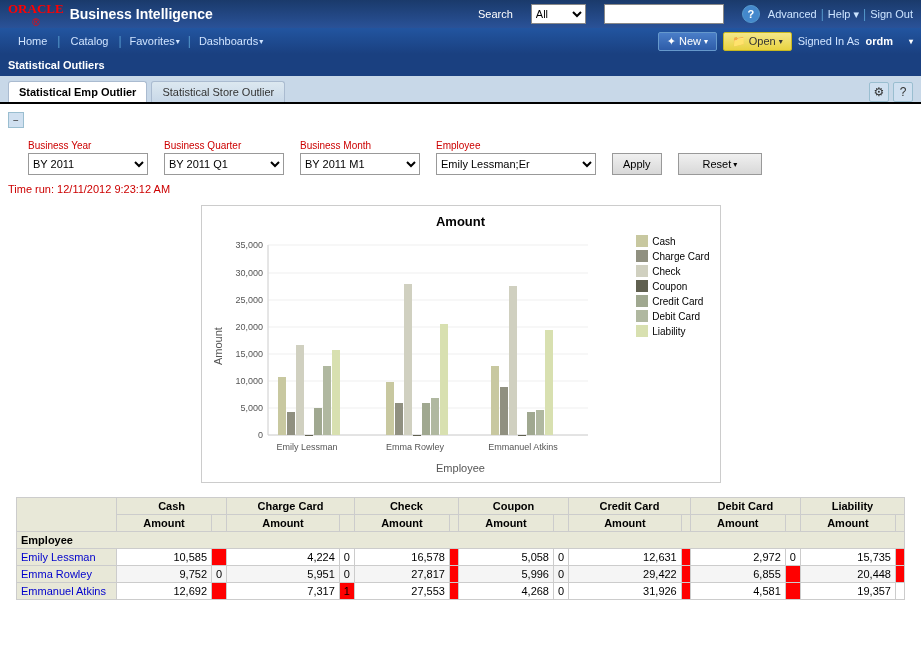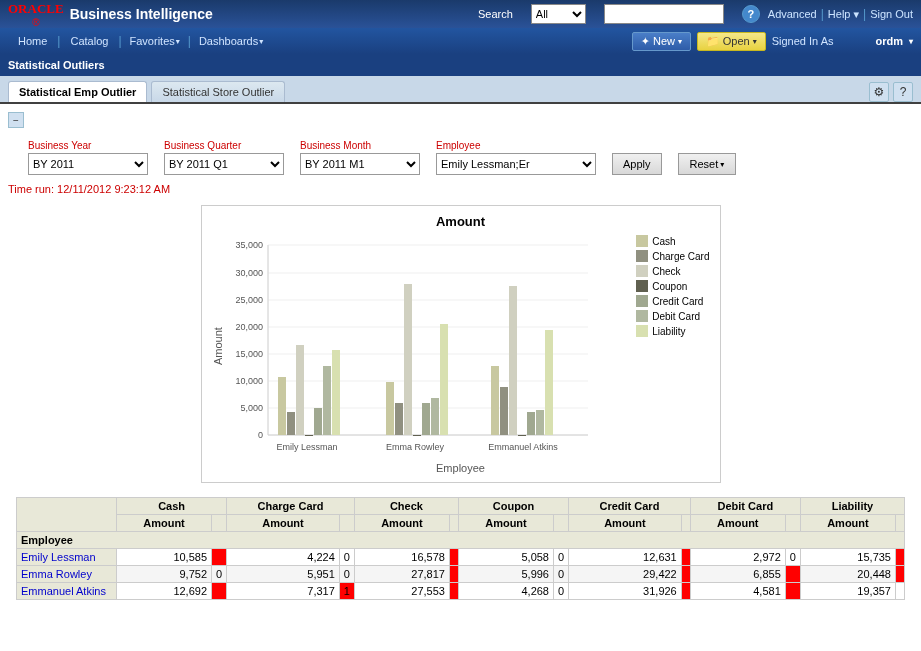--- a/index.html
+++ b/index.html
@@ -23,27 +23,27 @@
       display: flex; align-items: center; height: 26px; padding: 0 8px;
     }
     .nav-item { color: #d0e4ff; font-size: 11px; padding: 0 10px; cursor: pointer; height: 26px; display:flex;align-items:center; }
     .nav-separator { color: #5599cc; }
     .nav-dropdown { color: #d0e4ff; font-size: 11px; padding: 0 8px; cursor: pointer; display:flex;align-items:center; gap:1px; height:26px; }
     .nav-dropdown-arrow { font-size: 8px; }
     .nav-right { margin-left: auto; display:flex;align-items:center;gap:6px; }
     .nav-new-btn { background: linear-gradient(to bottom,#4a7ec8,#2e5ca8); color:#fff; border:1px solid #6699cc; padding: 2px 8px; font-size:11px; cursor:pointer; border-radius:2px; display:flex;align-items:center;gap:3px; }
     .nav-open-btn { background: linear-gradient(to bottom,#f5e88a,#e8d240); color:#333; border:1px solid #c8b820; padding: 2px 8px; font-size:11px; cursor:pointer; border-radius:2px; display:flex;align-items:center;gap:3px; }
     .nav-signed { color: #d0e4ff; font-size: 11px; display:flex;align-items:center;gap:3px; }
-    .nav-user { color: #fff; font-weight: bold; font-size: 11px; display:flex;align-items:center;gap:6px; cursor:pointer;margin-left:36px; }
+    .nav-user { color: #fff; font-weight: bold; font-size: 11px; display:flex;align-items:center;gap:16px; cursor:pointer; }
 
     
     .tab-strip {
       background: #c8d8e8;
       display: flex; align-items: flex-end; padding: 0 8px; height: 28px;
-      border-bottom: 2px solid #404040;
+      border-bottom: 2px solid #000000;
     }
     .tab-active {
       background: #fff; border: 1px solid #aabbd0; border-bottom: none;
       padding: 4px 10px; font-size: 11px; font-weight: bold; color: #000;
       border-radius: 3px 3px 0 0; cursor: pointer; margin-right: 4px;
     }
     .tab-inactive {
       background: linear-gradient(to bottom,#dce8f0,#c8d8e8); border: 1px solid #aabbd0; border-bottom: none;
       padding: 4px 10px; font-size: 11px; color: #333;
       border-radius: 3px 3px 0 0; cursor: pointer; margin-right: 4px;
@@ -58,21 +58,21 @@
     .collapse-row { display:flex;align-items:center;padding:2px 0; }
     .collapse-btn { background:#d0e0f0;border:1px solid #9abed0;width:16px;height:16px;display:flex;align-items:center;justify-content:center;cursor:pointer;font-size:10px;color:#333; }
 
     
     .filter-row { display:flex;align-items:flex-end;gap:16px;padding:10px 20px 8px; }
     .filter-group { display:flex;flex-direction:column;gap:2px; }
     .filter-label { font-size:10px;font-weight:normal;color:#cc0000; }
     .filter-select { height:22px;font-size:11px;border:1px solid #999;background:#fff;width:120px; }
     .filter-select-emp { width:160px; }
     .filter-apply-btn { background:linear-gradient(to bottom,#f0f0f0,#d8d8d8);border:1px solid #999;padding:3px 10px;font-size:11px;cursor:pointer;height:22px; }
-    .filter-reset-btn { background:linear-gradient(to bottom,#f0f0f0,#d8d8d8);border:1px solid #999;padding:3px 11px;font-size:11px;cursor:pointer;height:22px;display:flex;align-items:center;gap:2px; }
+    .filter-reset-btn { background:linear-gradient(to bottom,#f0f0f0,#d8d8d8);border:1px solid #999;padding:3px 24px;font-size:11px;cursor:pointer;height:22px;display:flex;align-items:center;gap:2px; }
 
     
     .report-title { font-size:13px;font-weight:bold;color:#000;padding:4px 0 2px 0; }
     .report-time { font-size:11px;color:#cc0000;padding-bottom:6px; }
 
     
     .chart-container { display:flex;justify-content:center;padding:4px 0; }
     .chart-box { border:1px solid #ccc;background:#fff;padding:8px 10px;width:520px; }
     .chart-title { text-align:center;font-size:13px;font-weight:bold;color:#000;margin-bottom:6px; }
     .chart-inner { display:flex;align-items:stretch; }

